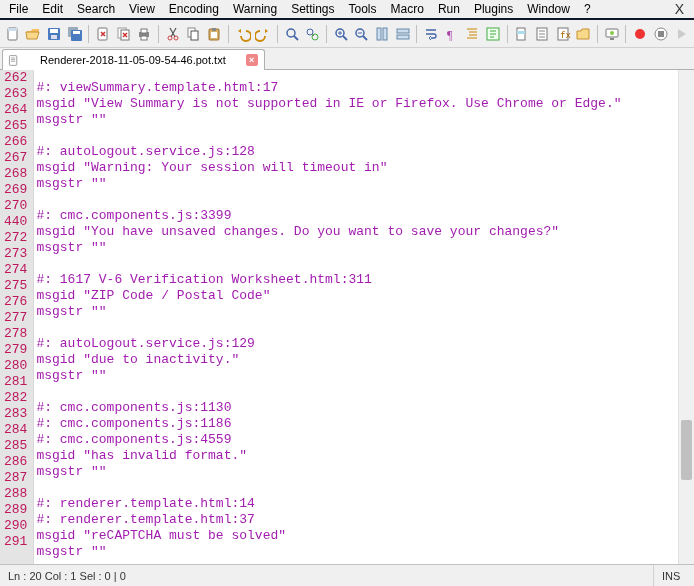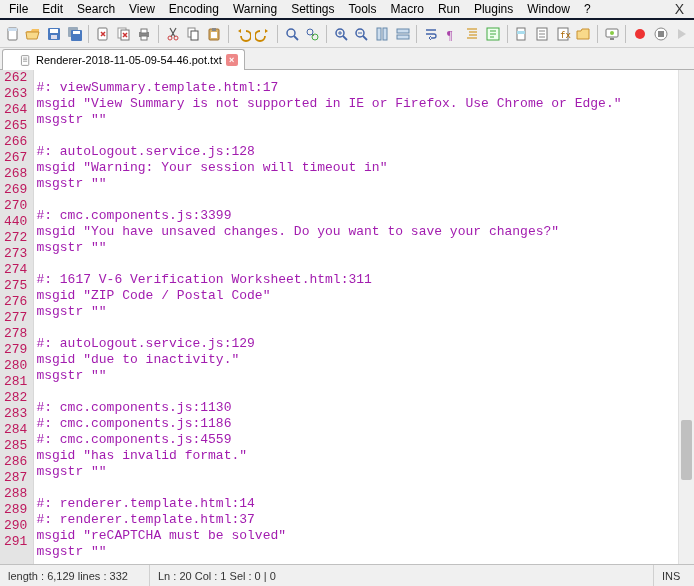--- a/index.html
+++ b/index.html
@@ -65,23 +65,23 @@
     padding-left: 2px;
   }
   .tab {
     display: flex;
     align-items: center;
     height: 21px;
     background: #fff;
     border: 1px solid #b0b0b0;
     border-bottom: none;
     border-radius: 3px 3px 0 0;
-    padding: 0 6px 0 16px;
+    padding: 0 6px 0 4px;
     font-size: 11px;
-    gap: 4px;
+    gap: 20px;
     position: relative;
     top: 1px;
   }
   .tab .file-ico { width: 13px; height: 13px; }
   .tab .tab-close {
     width: 12px; height: 12px;
     border-radius: 2px;
     background: #e88;
     color: #fff;
     font-size: 9px;
@@ -416,16 +416,15 @@
       <div>290</div>
       <div>291</div>
     </div>
   <div class="code" id="code"><div>#: viewSummary.template.html:17</div><div>msgid "View Summary is not supported in IE or Firefox. Use Chrome or Edge."</div><div>msgstr ""</div><div></div><div>#: autoLogout.service.js:128</div><div>msgid "Warning: Your session will timeout in"</div><div>msgstr ""</div><div></div><div>#: cmc.components.js:3399</div><div>msgid "You have unsaved changes. Do you want to save your changes?"</div><div>msgstr ""</div><div></div><div>#: 1617 V-6 Verification Worksheet.html:311</div><div>msgid "ZIP Code / Postal Code"</div><div>msgstr ""</div><div></div><div>#: autoLogout.service.js:129</div><div>msgid "due to inactivity."</div><div>msgstr ""</div><div></div><div>#: cmc.components.js:1130</div><div>#: cmc.components.js:1186</div><div>#: cmc.components.js:4559</div><div>msgid "has invalid format."</div><div>msgstr ""</div><div></div><div>#: renderer.template.html:14</div><div>#: renderer.template.html:37</div><div>msgid "reCAPTCHA must be solved"</div><div>msgstr ""</div></div>
   <div class="vscroll">
     <div class="thumb"></div>
   </div>
 </div>
 
 <div class="statusbar">
-  <div class="cell" style="min-width:150px">length : 6,129    lines : 332</div>
   <div class="cell grow">Ln : 20    Col : 1    Sel : 0 | 0</div>
   <div class="cell noborder" style="min-width:40px">INS</div>
 </div>
 
 </body></html>

